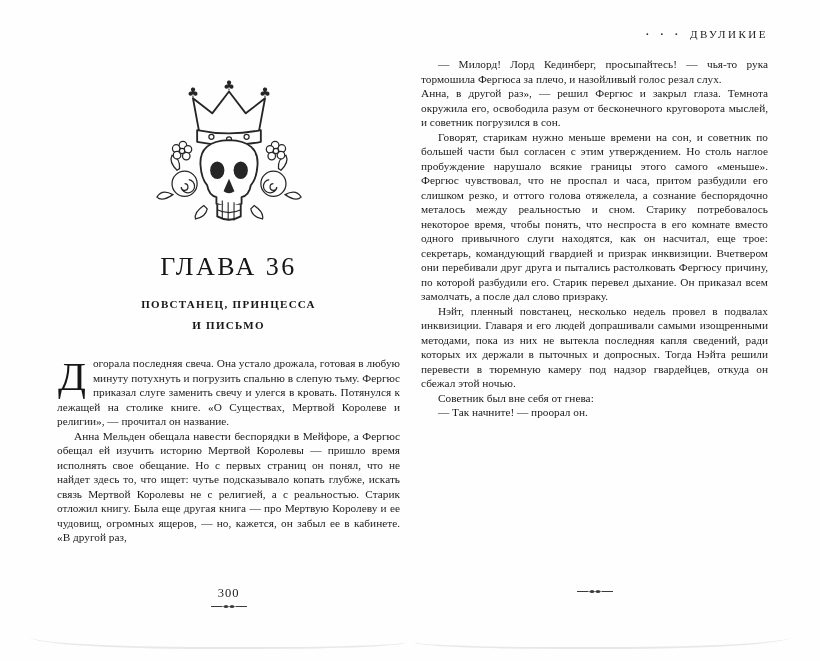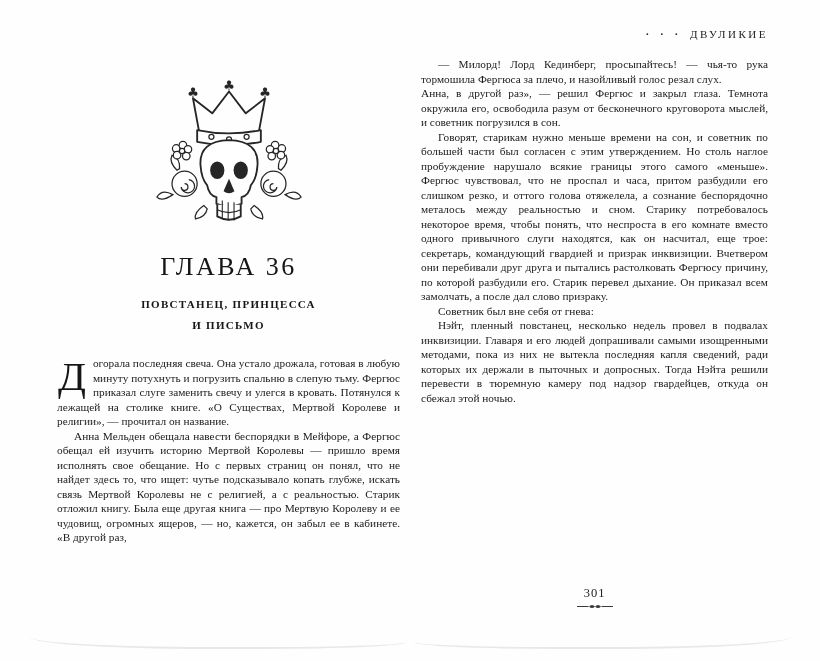--- a/index.html
+++ b/index.html
@@ -147,38 +147,45 @@
       <span>И ПИСЬМО</span>
     </h2>
 
     <div class="body-text">
       <p class="body-par no-indent">
         <span class="dropcap">Д</span><span>огорала последняя свеча. Она устало дрожала, готовая в любую минуту потухнуть и погрузить спальню в слепую тьму. Фергюс приказал слуге заменить свечу и улегся в кровать. Потянулся к лежащей на столике книге. «О Существах, Мертвой Королеве и религии», — прочитал он название.</span>
       </p>
       <p class="body-par">Анна Мельден обещала навести беспорядки в Мейфоре, а Фергюс обещал ей изучить историю Мертвой Королевы — пришло время исполнять свое обещание. Но с первых страниц он понял, что не найдет здесь то, что ищет: чутье подсказывало копать глубже, искать связь Мертвой Королевы не с религией, а с реальностью. Старик отложил книгу. Была еще другая книга — про Мертвую Королеву и ее чудовищ, огромных ящеров, — но, кажется, он забыл ее в кабинете. «В другой раз,</p>
     </div>
 
+    <div class="page-footer">
+      <div class="page-number">300</div>
+      <svg class="flourish" width="38" height="9" viewBox="0 0 38 9" aria-hidden="true">
+        <path d="M1,4.5 H12.5 M25.5,4.5 H37" stroke="#3a3a3a" stroke-width="1" fill="none"></path>
+        <path d="M13,4.5 Q16,1.5 19,4.5 Q16,7.5 13,4.5 Z M19,4.5 Q22,1.5 25,4.5 Q22,7.5 19,4.5 Z" fill="#3a3a3a"></path>
+      </svg>
+    </div>
   </div>
 
   <div class="page page-right">
 
     <div class="running-header">
       <span class="dots">· · ·</span><span>ДВУЛИКИЕ</span>
     </div>
 
     <div class="body-text rp-body">
       <p class="body-par">— Милорд! Лорд Кединберг, просыпайтесь! — чья-то рука тормошила Фергюса за плечо, и назойливый голос резал слух.</p>
       <p class="body-par no-indent">Анна, в другой раз», — решил Фергюс и закрыл глаза. Темнота окружила его, освободила разум от бесконечного круговорота мыслей, и советник погрузился в сон.</p>
       <p class="body-par">Говорят, старикам нужно меньше времени на сон, и советник по большей части был согласен с этим утверждением. Но столь наглое пробуждение нарушало всякие границы этого самого «меньше». Фергюс чувствовал, что не проспал и часа, притом разбудили его слишком резко, и оттого голова отяжелела, а сознание беспорядочно металось между реальностью и сном. Старику потребовалось некоторое время, чтобы понять, что неспроста в его комнате вместо одного привычного слуги находятся, как он насчитал, еще трое: секретарь, командующий гвардией и призрак инквизиции. Вчетвером они перебивали друг друга и пытались растолковать Фергюсу причину, по которой разбудили его. Старик перевел дыхание. Он приказал всем замолчать, а после дал слово призраку.</p>
+      <p class="body-par">Нэйт, пленный повстанец, несколько недель провел в подвалах инквизиции. Главаря и его людей допрашивали самыми изощренными методами, пока из них не вытекла последняя капля сведений, ради которых их держали в пыточных и допросных. Тогда Нэйта решили перевести в тюремную камеру под надзор гвардейцев, откуда он сбежал этой ночью.</p>
       <p class="body-par">Советник был вне себя от гнева:</p>
-      <p class="body-par">Нэйт, пленный повстанец, несколько недель провел в подвалах инквизиции. Главаря и его людей допрашивали самыми изощренными методами, пока из них не вытекла последняя капля сведений, ради которых их держали в пыточных и допросных. Тогда Нэйта решили перевести в тюремную камеру под надзор гвардейцев, откуда он сбежал этой ночью.</p>
+      <p class="body-par">— Так начните! — проорал он.</p>
     </div>
 
     <div class="page-footer">
-      <div class="page-number">301</div>
       <svg class="flourish" width="38" height="9" viewBox="0 0 38 9" aria-hidden="true">
         <path d="M1,4.5 H12.5 M25.5,4.5 H37" stroke="#3a3a3a" stroke-width="1" fill="none"></path>
         <path d="M13,4.5 Q16,1.5 19,4.5 Q16,7.5 13,4.5 Z M19,4.5 Q22,1.5 25,4.5 Q22,7.5 19,4.5 Z" fill="#3a3a3a"></path>
       </svg>
     </div>
   </div>
 
   <div class="book-edge edge-left"></div>
   <div class="book-edge edge-right"></div>
 </div>

